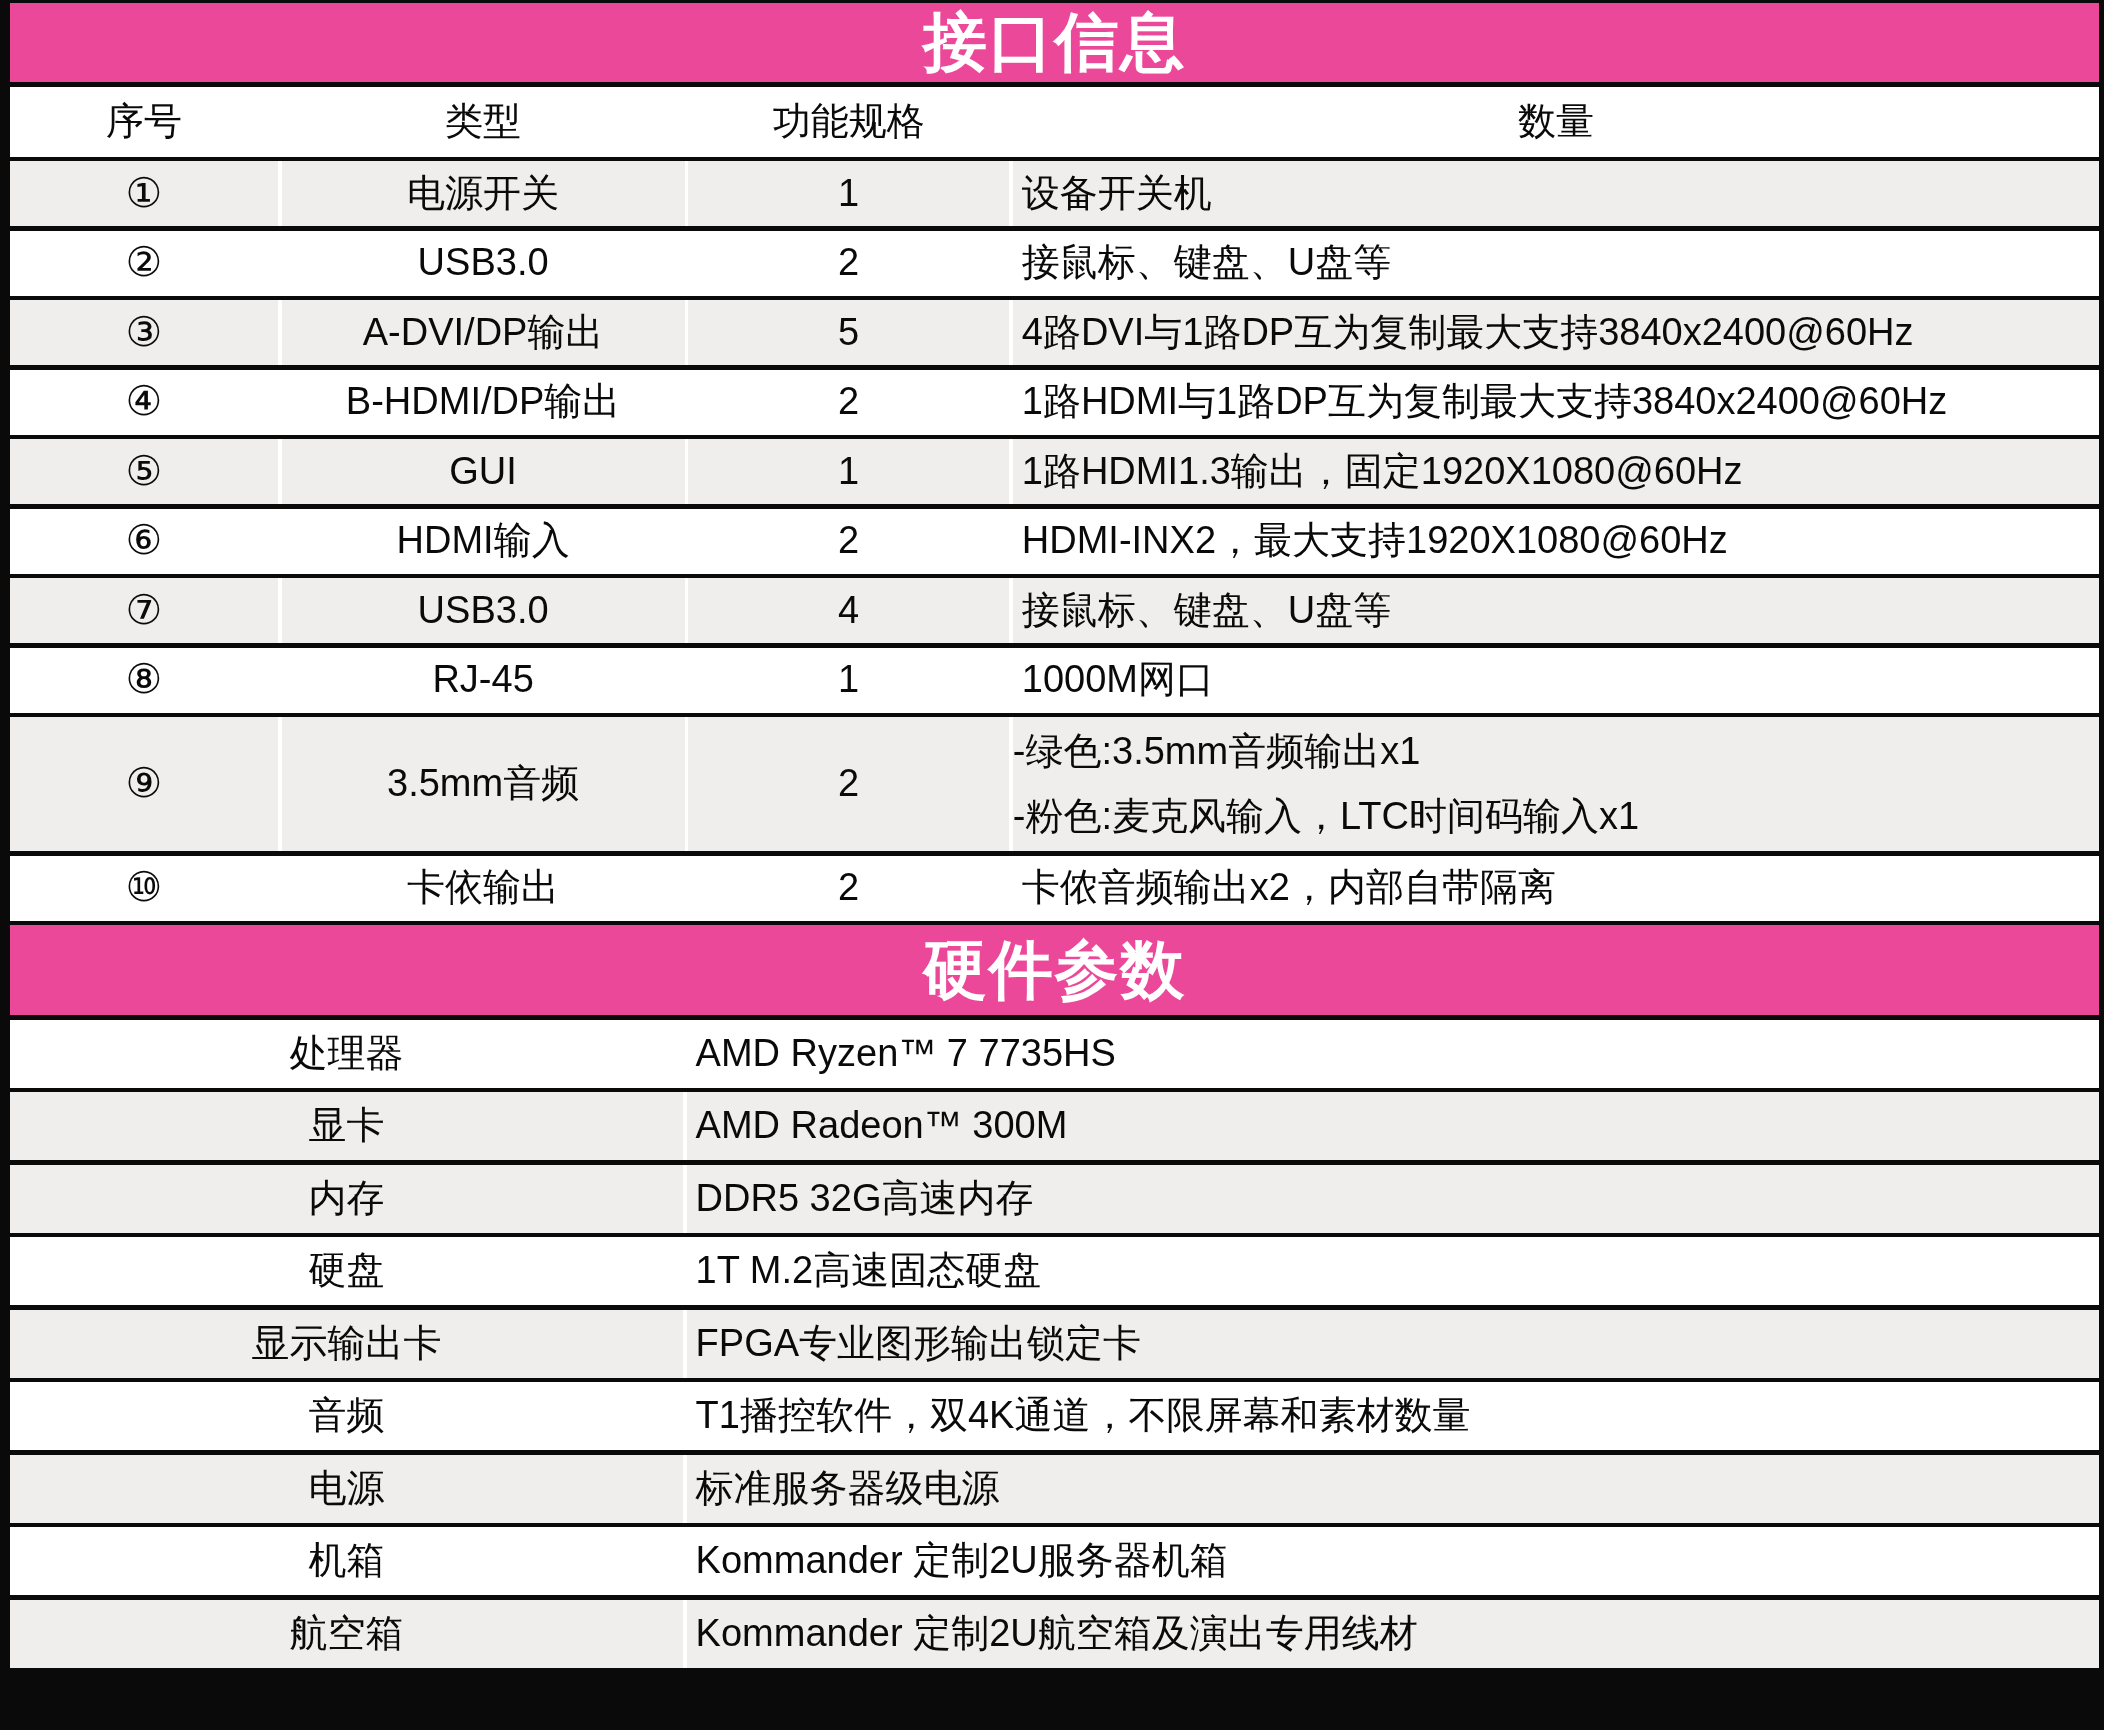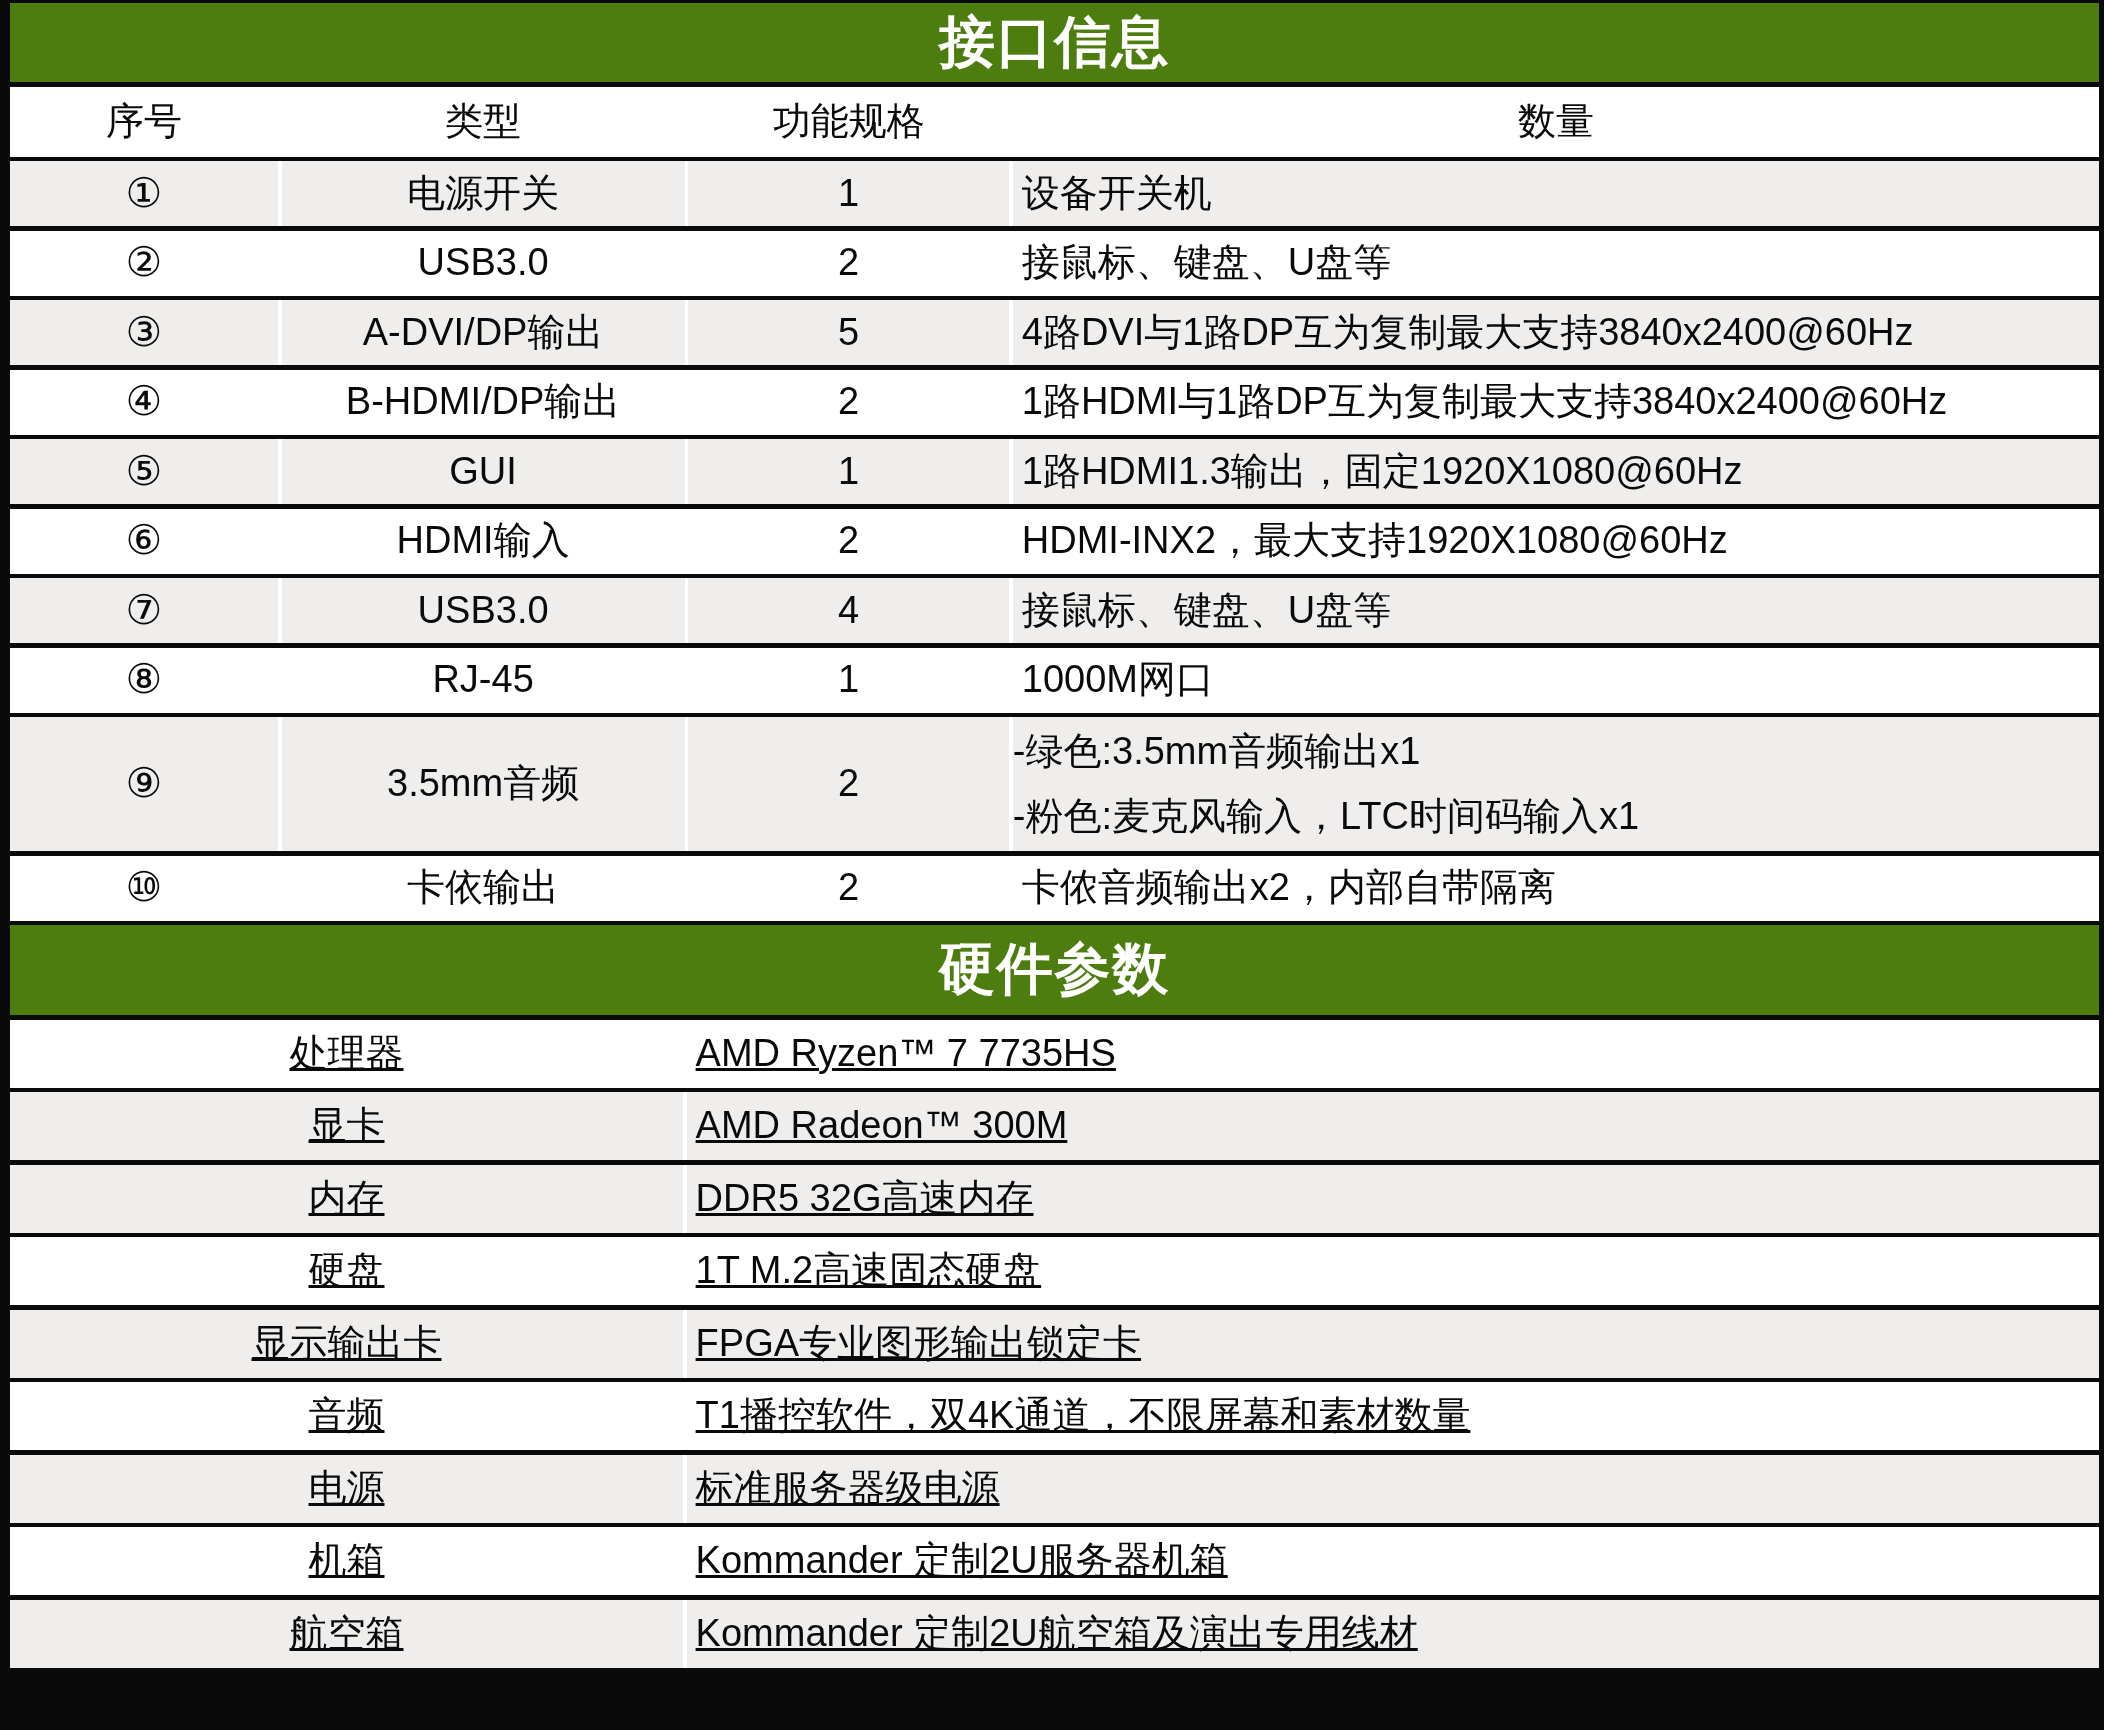--- a/index.html
+++ b/index.html
@@ -19,44 +19,44 @@
     height: 1722px;
     border-style: solid;
     border-color: #0a0a0a;
     border-width: 3.6px 5.3px 5.3px 10.7px;
     background: #0a0a0a;
     display: flex;
     flex-direction: column;
     gap: 4.5px;
   }
   .band {
-    background: #4d7c0f;
+    background: #ec4899;
     color: #ffffff;
-    font-size: 56px;
+    font-size: 64px;
     font-weight: bold;
     display: flex;
     align-items: center;
     justify-content: center;
     flex: 0 0 auto;
     letter-spacing: 1.8px;
   }
   .band.b1 { height: 79px; }
   .band.b2 { height: 90px; }
   .row {
     display: grid;
     column-gap: 3.6px;
     background: #ffffff;
     flex: 0 0 auto;
   }
   .r4 { grid-template-columns: 268px 403px 321px 1fr; }
   .r2 { grid-template-columns: 673px 1fr; }
   .row.hdr  { height: 70px; }
   .row.sgl  { height: 65px; }
   .row.dbl  { height: 134px; }
-  .row.hw   { height: 68px; text-decoration: underline; }
+  .row.hw   { height: 68px; }
   .cell {
     background: #ffffff;
     display: flex;
     align-items: center;
     justify-content: center;
     font-size: 38px;
     line-height: 1.15;
     overflow: hidden;
     white-space: nowrap;
   }

